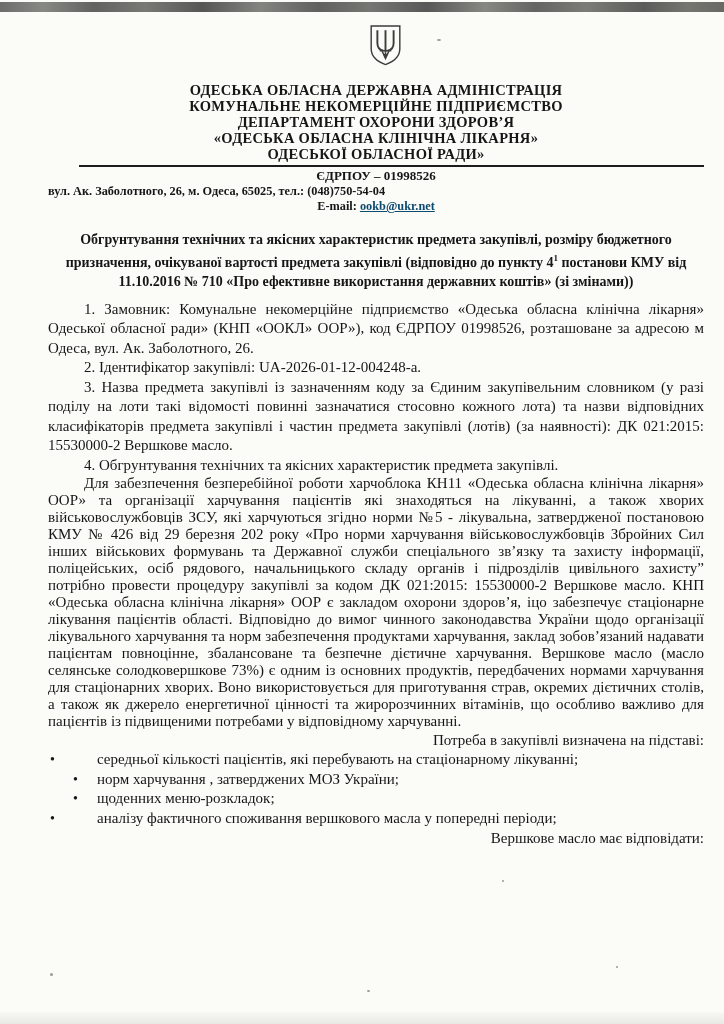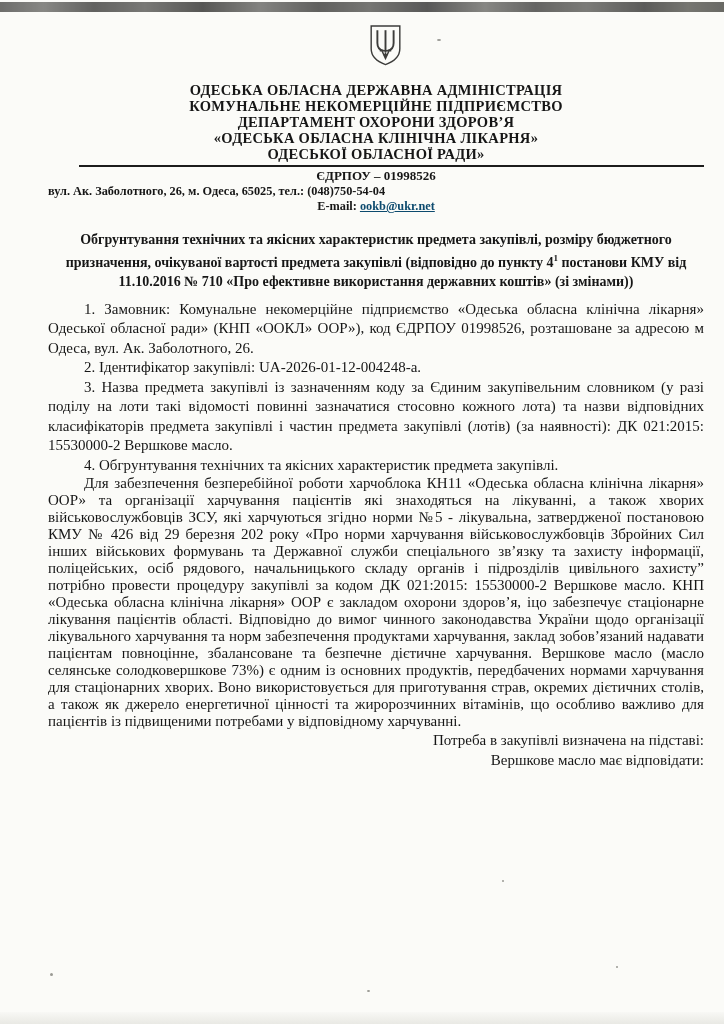--- a/index.html
+++ b/index.html
@@ -107,20 +107,26 @@
 
     <div class="doc-title"><span>Обгрунтування технічних та якісних характеристик предмета закупівлі, розміру бюджетного призначення, очікуваної вартості предмета закупівлі (відповідно до пункту 4</span><sup>1</sup><span> постанови КМУ від 11.10.2016 № 710 «Про ефективне використання державних коштів» (зі змінами))</span></div>
 
     <p class="body-p first">1. Замовник: Комунальне некомерційне підприємство «Одеська обласна клінічна лікарня» Одеської обласної ради» (КНП «ООКЛ» ООР»), код ЄДРПОУ 01998526, розташоване за адресою м Одеса, вул. Ак. Заболотного, 26.</p>
     <p class="body-p">2. Ідентифікатор закупівлі: UA-2026-01-12-004248-a.</p>
     <p class="body-p">3. Назва предмета закупівлі із зазначенням коду за Єдиним закупівельним словником (у разі поділу на лоти такі відомості повинні зазначатися стосовно кожного лота) та назви відповідних класифікаторів предмета закупівлі і частин предмета закупівлі (лотів) (за наявності): ДК 021:2015: 15530000-2 Вершкове масло.</p>
     <p class="body-p">4. Обгрунтування технічних та якісних характеристик предмета закупівлі.</p>
     <p class="body-p spaced">Для забезпечення безперебійної роботи харчоблока КН11 «Одеська обласна клінічна лікарня» ООР» та організації харчування пацієнтів які знаходяться на лікуванні, а також хворих військовослужбовців ЗСУ, які харчуються згідно норми №5 - лікувальна, затвердженої постановою КМУ № 426 від 29 березня 202 року «Про норми харчування військовослужбовців Збройних Сил інших військових формувань та Державної служби спеціального зв’язку та захисту інформації, поліцейських, осіб рядового, начальницького складу органів і підрозділів цивільного захисту” потрібно провести процедуру закупівлі за кодом ДК 021:2015: 15530000-2 Вершкове масло. КНП «Одеська обласна клінічна лікарня» ООР є закладом охорони здоров’я, іцо забезпечує стаціонарне лікування пацієнтів області. Відповідно до вимог чинного законодавства України щодо організації лікувального харчування та норм забезпечення продуктами харчування, заклад зобов’язаний надавати пацієнтам повноцінне, збалансоване та безпечне дієтичне харчування. Вершкове масло (масло селянське солодковершкове 73%) є одним із основних продуктів, передбачених нормами харчування для стаціонарних хворих. Воно використовується для приготування страв, окремих дієтичних столів, а також як джерело енергетичної цінності та жиророзчинних вітамінів, що особливо важливо для пацієнтів із підвищеними потребами у відповідному харчуванні.</p>
 
     <p class="plain-line">Потреба в закупівлі визначена на підставі:</p>
+    <ul class="scan-list">
+      <li class="bullet-wide">середньої кількості пацієнтів, які перебувають на стаціонарному лікуванні;</li>
+      <li class="bullet-inset">норм харчування , затверджених МОЗ України;</li>
+      <li class="bullet-inset">щоденних меню-розкладок;</li>
+      <li class="bullet-wide">аналізу фактичного споживання вершкового масла у попередні періоди;</li>
+    </ul>
 
     <p class="plain-line">Вершкове масло має відповідати:</p>
 
   </div>
 
   <span class="scan-speck" style="left:437px; top:39px;  width:4px; height:2px;"></span>
   <span class="scan-speck" style="left:50px;  top:973px; width:3px; height:3px;"></span>
   <span class="scan-speck" style="left:367px; top:990px; width:3px; height:2px;"></span>
   <span class="scan-speck" style="left:616px; top:966px; width:2px; height:2px;"></span>
   <span class="scan-speck" style="left:502px; top:880px; width:2px; height:2px;"></span>

